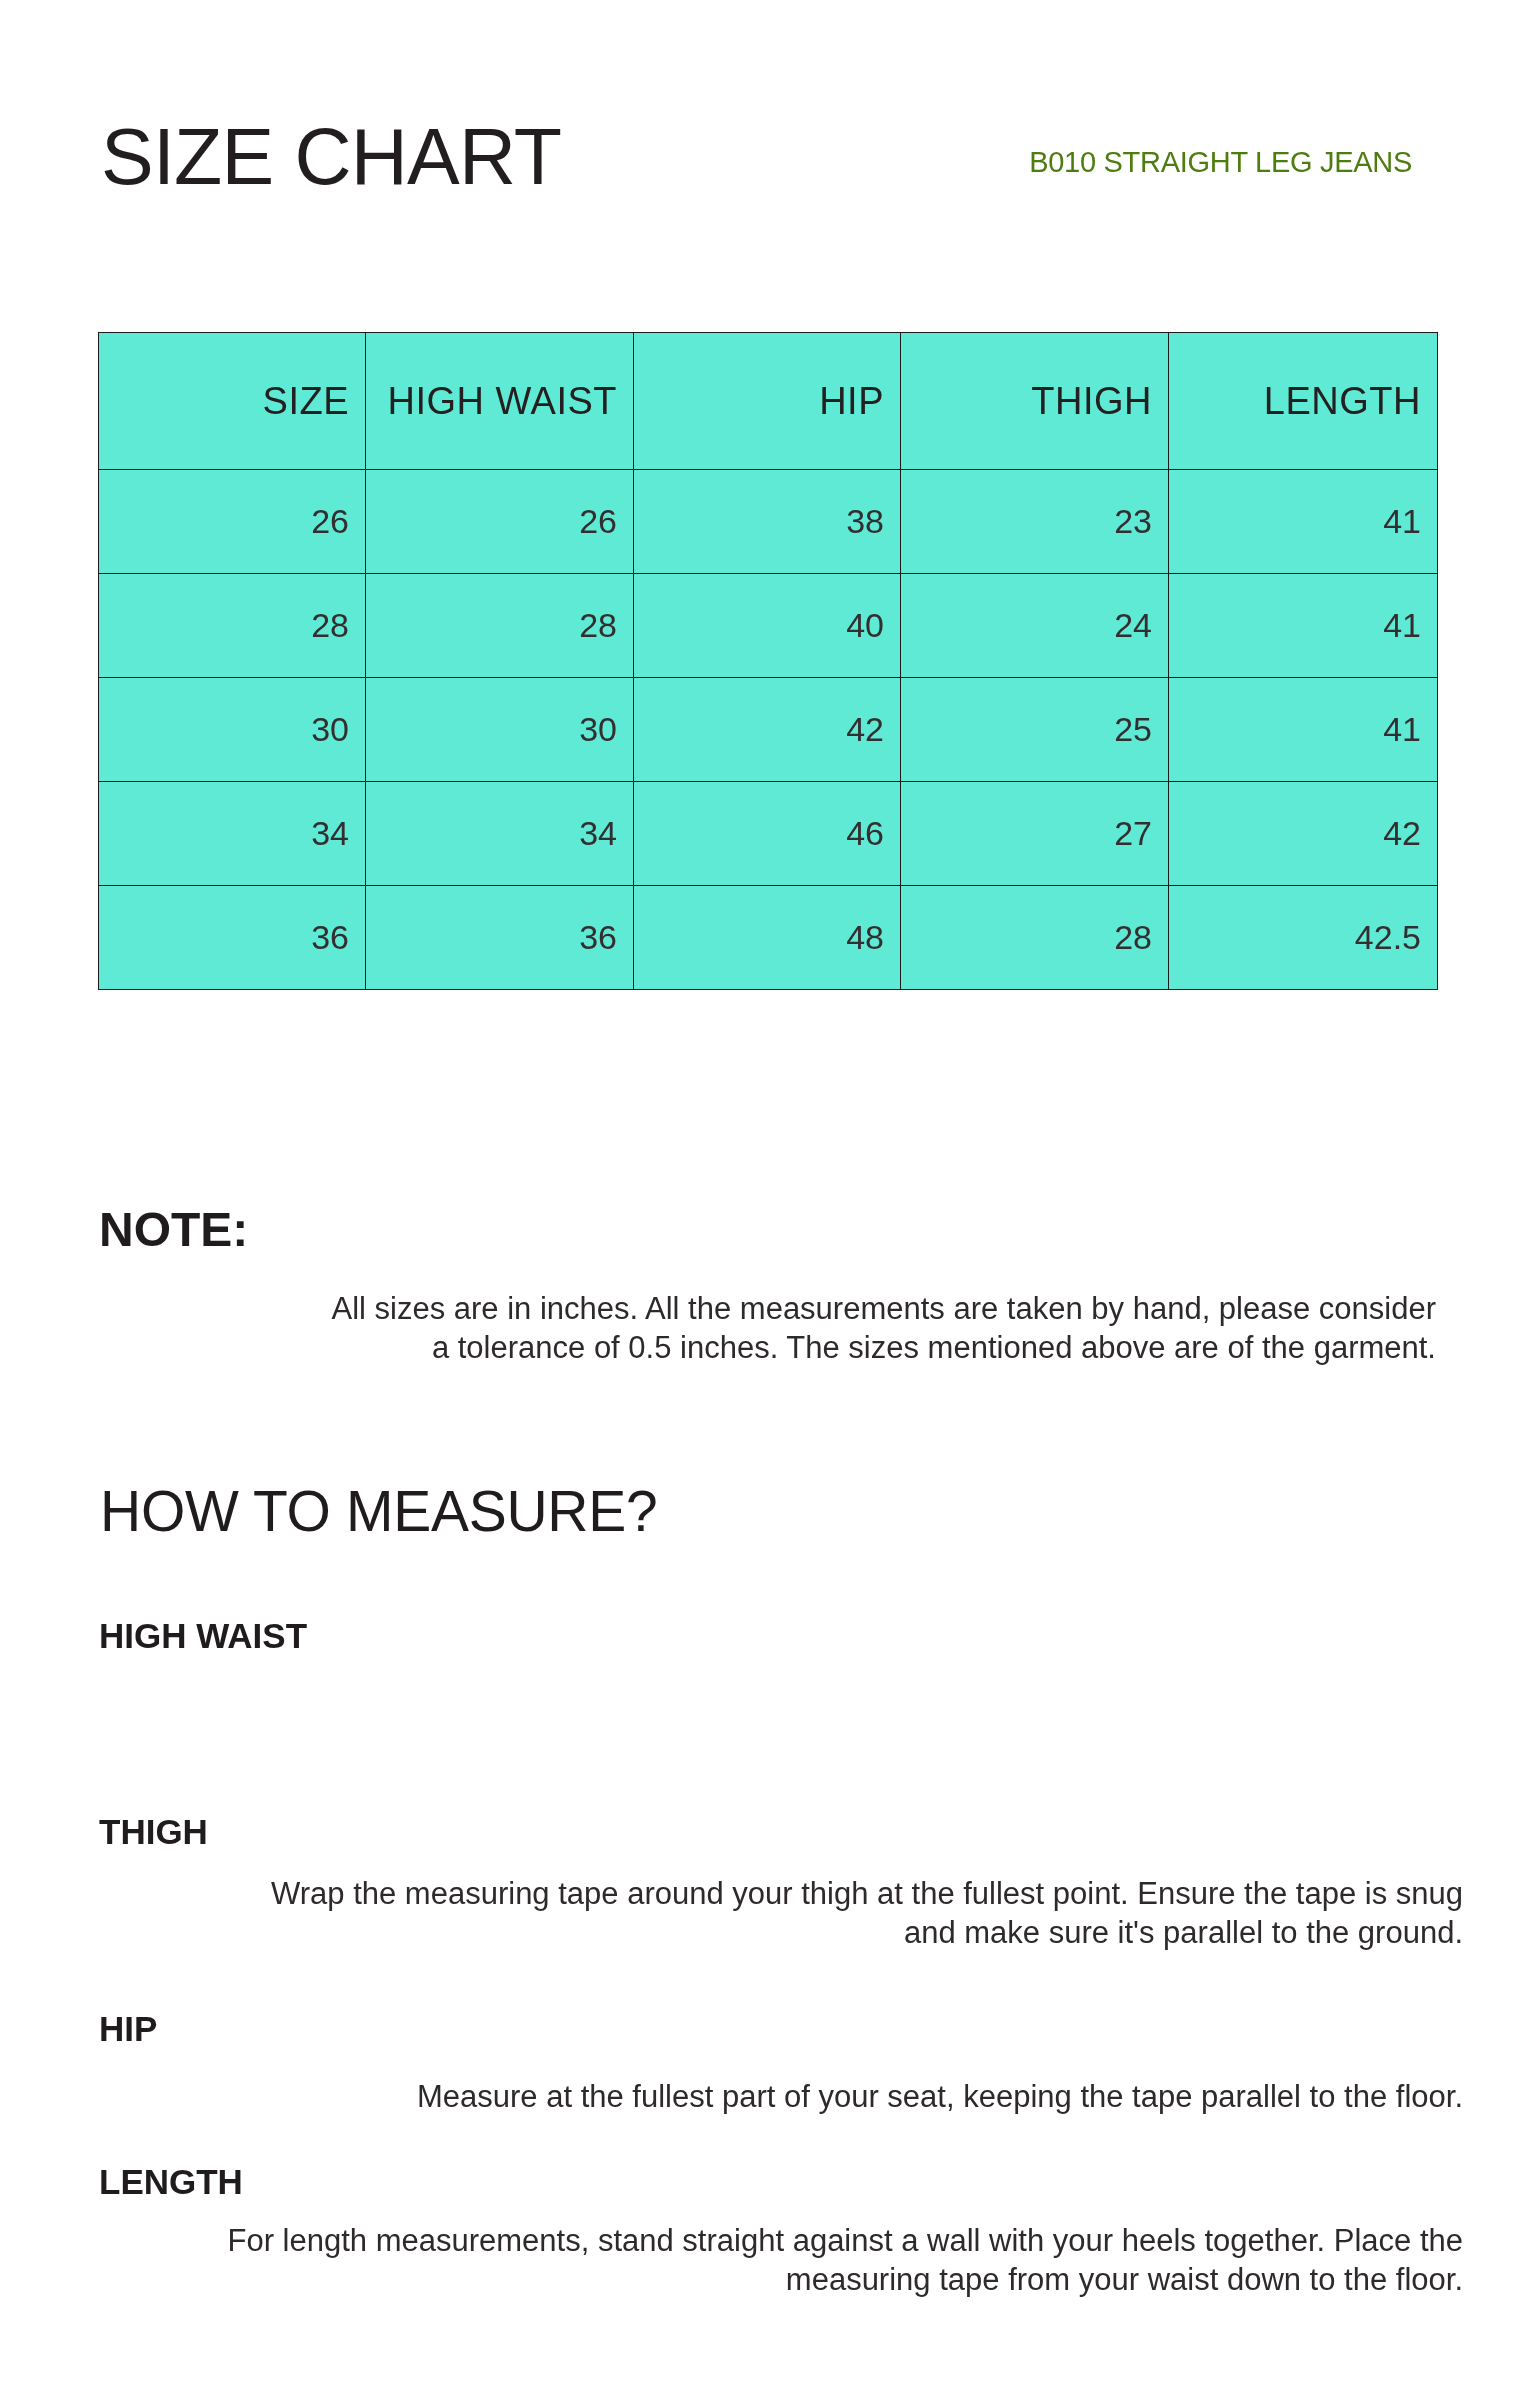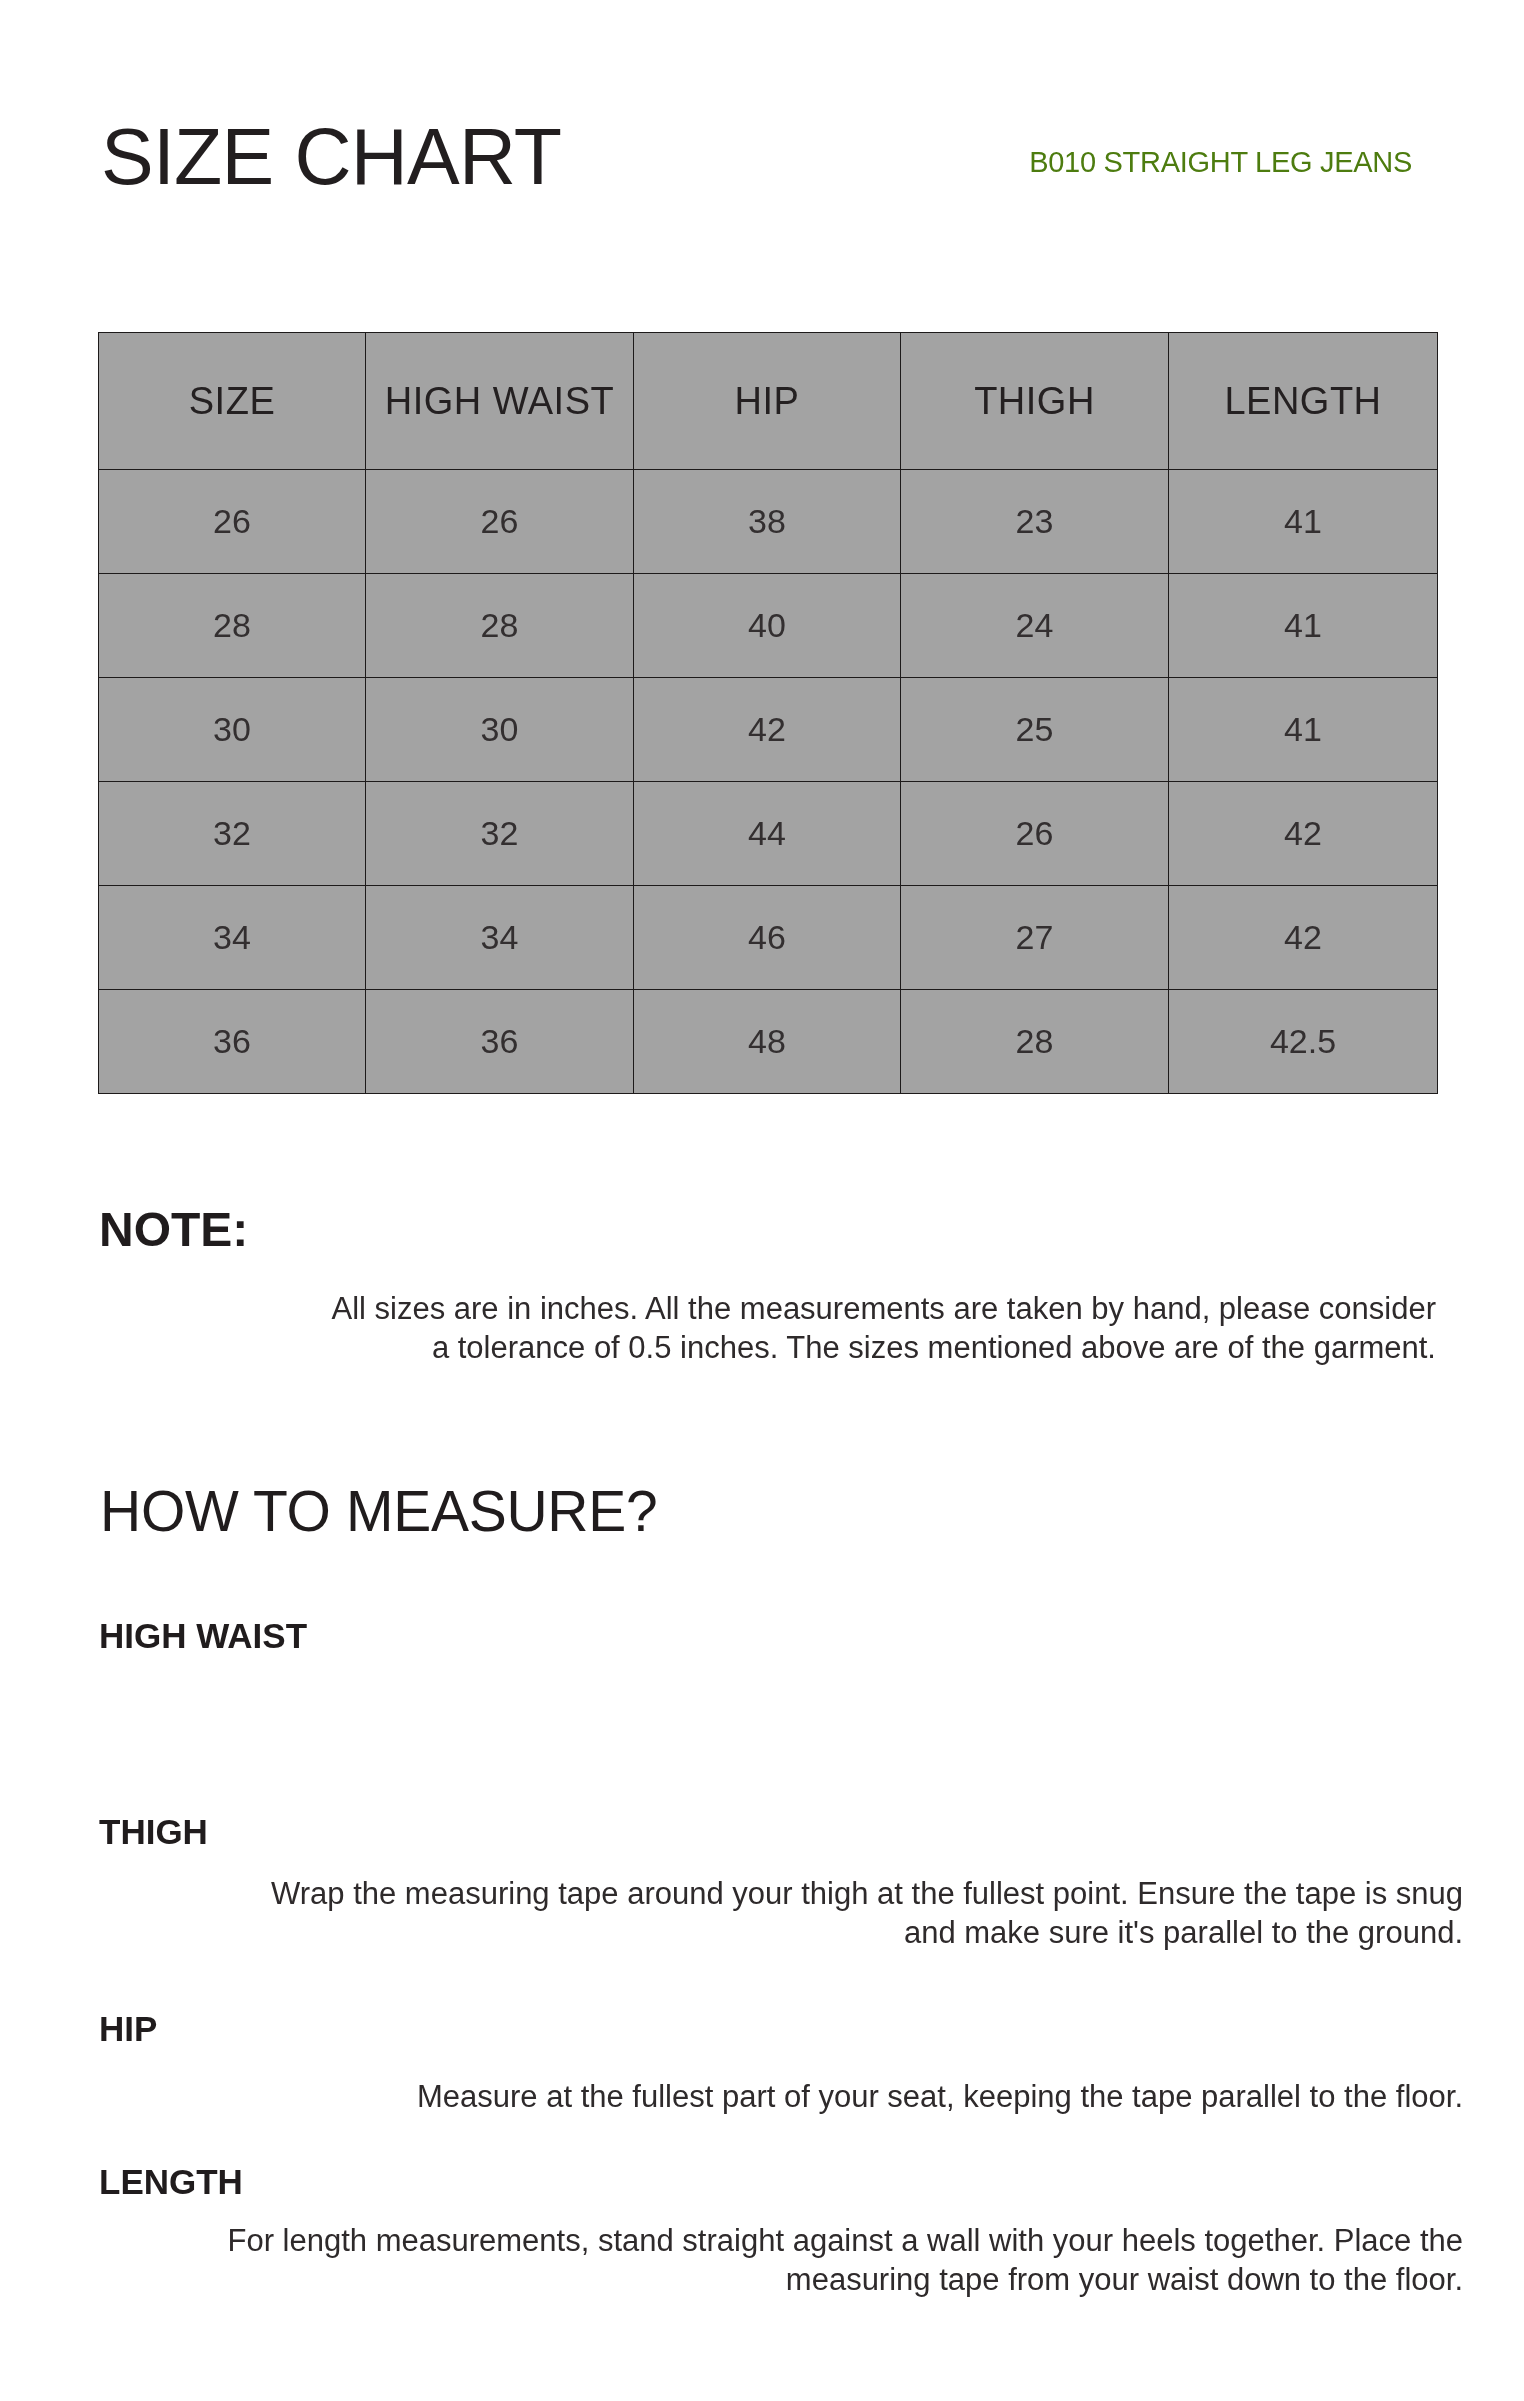--- a/index.html
+++ b/index.html
@@ -48,24 +48,24 @@
     width: 1340px;
     border-collapse: collapse;
     table-layout: fixed;
   }
   table.size-table th,
   table.size-table td {
     border-left: 1.1px solid #1d1a1a;
     border-right: 1.1px solid #1d1a1a;
     border-top: 1.6px solid #1d1a1a;
     border-bottom: 1.6px solid #1d1a1a;
-    text-align: center;
+    text-align: right;
     vertical-align: middle;
-    padding: 0;
-    background: #a3a3a3;
+    padding: 16px;
+    background: #5eead4;
   }
   table.size-table tr.header-row {
     height: 137px;
   }
   table.size-table tr.data-row {
     height: 104px;
   }
   table.size-table th {
     font-size: 38px;
     font-weight: 400;
@@ -178,27 +178,20 @@
         <td>41</td>
       </tr>
       <tr class="data-row">
         <td>30</td>
         <td>30</td>
         <td>42</td>
         <td>25</td>
         <td>41</td>
       </tr>
       <tr class="data-row">
-        <td>32</td>
-        <td>32</td>
-        <td>44</td>
-        <td>26</td>
-        <td>42</td>
-      </tr>
-      <tr class="data-row">
         <td>34</td>
         <td>34</td>
         <td>46</td>
         <td>27</td>
         <td>42</td>
       </tr>
       <tr class="data-row">
         <td>36</td>
         <td>36</td>
         <td>48</td>

